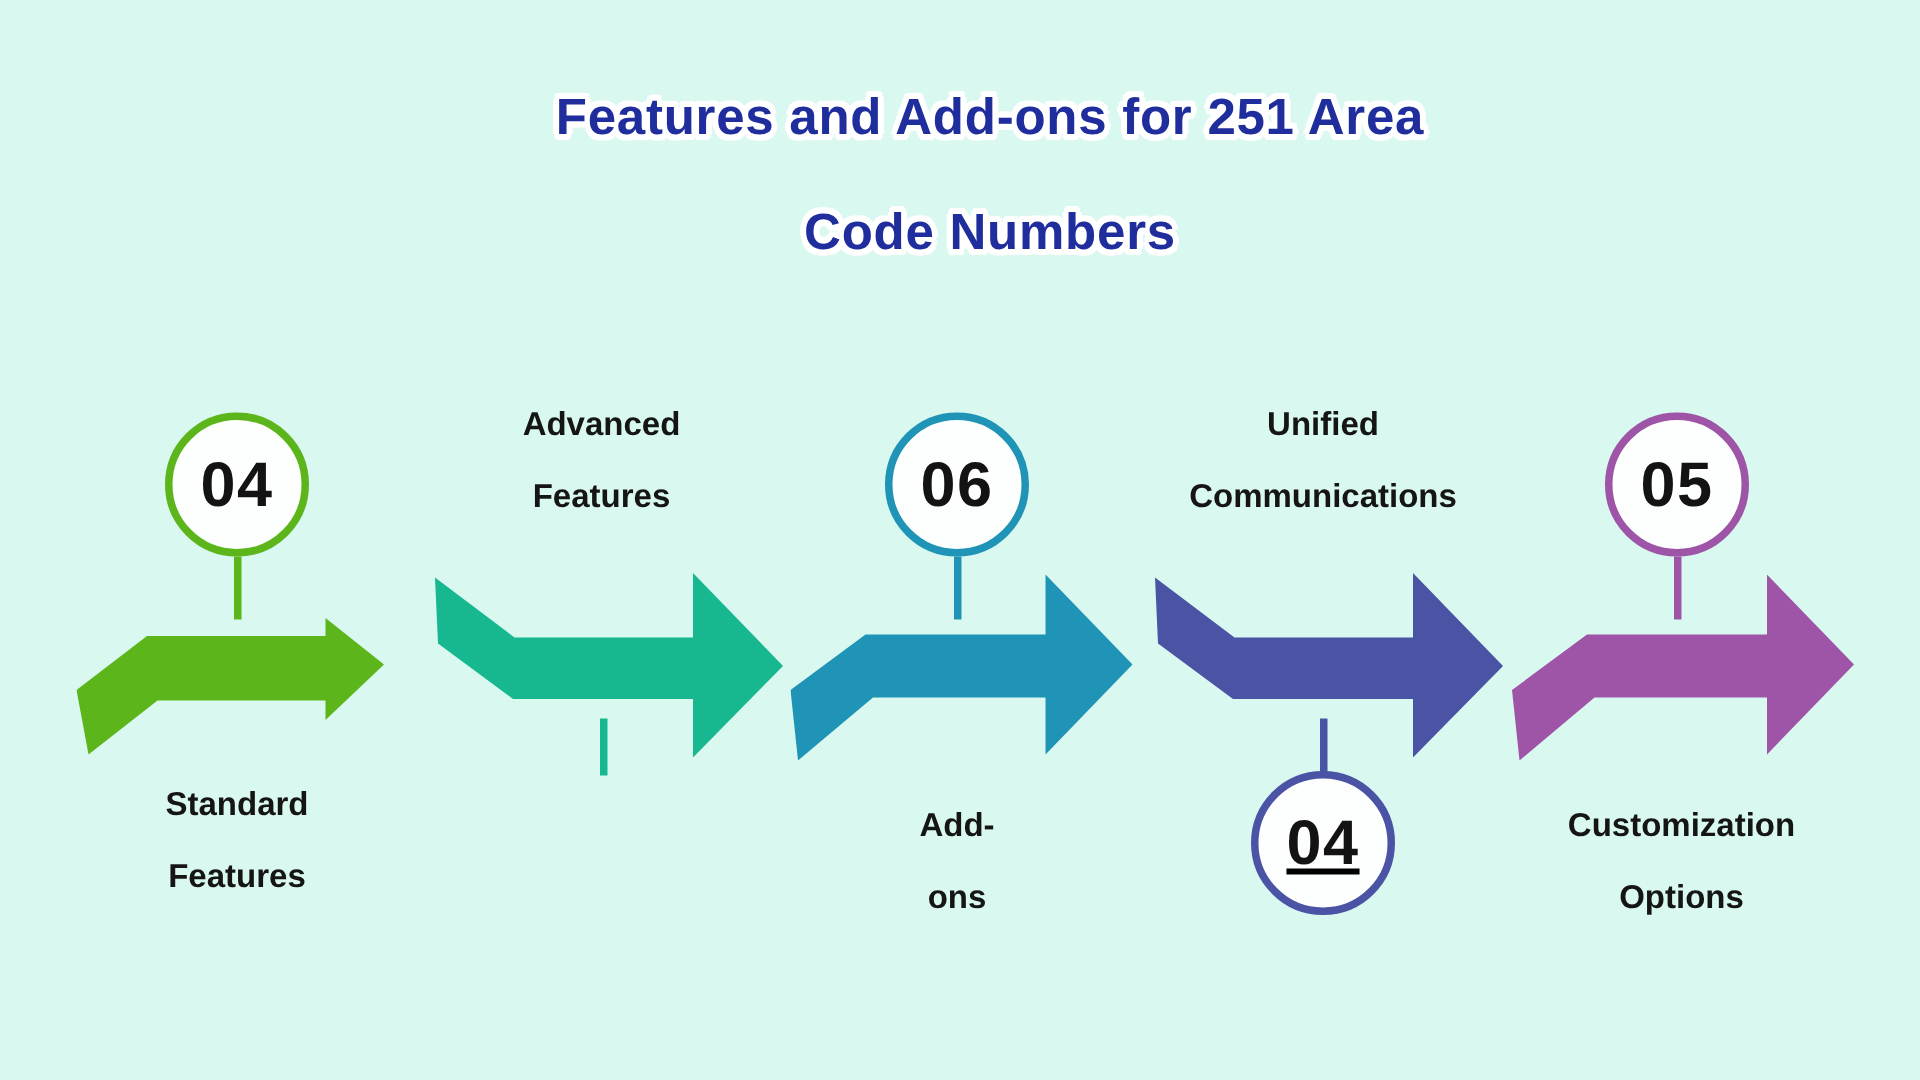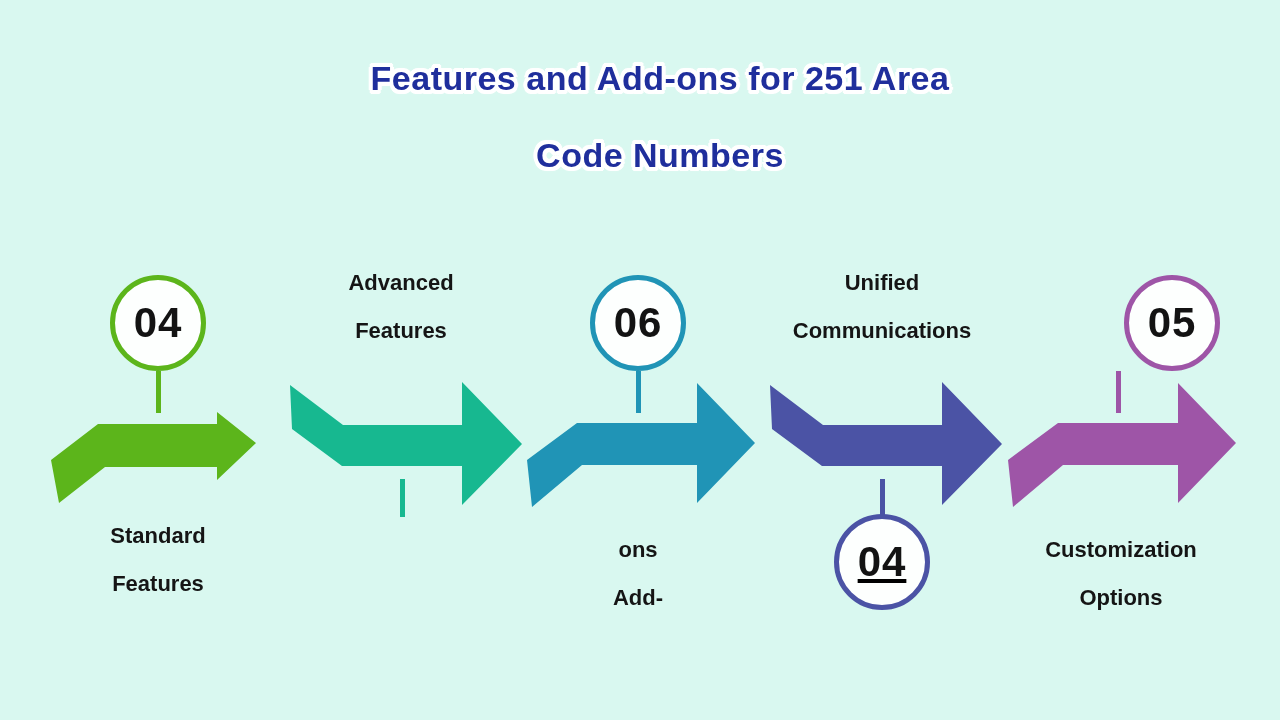--- a/index.html
+++ b/index.html
@@ -90,41 +90,41 @@
   </div>
 
   <svg class="arrow" style="left:527px;top:383px" width="229" height="124" viewBox="0 0 229 124">
     <polygon points="0,77 50,40 170,40 170,0 228,60 170,120 170,82 55,82 5,124" fill="#2094b6"></polygon>
   </svg>
   <div class="stem" style="left: 636px; top: 371px; height: 42px; background-color: rgb(32, 148, 182);"></div>
   <div class="circle" style="left: 590px; top: 275px; border-color: rgb(32, 148, 182);">
     <span class="num">06</span>
   </div>
   <div class="label" style="left:488px;top:526px;width:300px">
+    <div>Add-</div>
     <div>ons</div>
-    <div>Add-</div>
   </div>
 
   <svg class="arrow" style="left:770px;top:382px" width="232" height="123" viewBox="0 0 232 123">
     <polygon points="0,3 53,43 172,43 172,0 232,62 172,123 172,84 52,84 2,47" fill="#4b53a5"></polygon>
   </svg>
   <div class="stem" style="left: 880px; top: 479px; height: 38px; background-color: rgb(75, 83, 165);"></div>
   <div class="circle" style="left: 834px; top: 514px; border-color: rgb(75, 83, 165); text-decoration: underline;">
     <span class="num">04</span>
   </div>
   <div class="label" style="left:702px;top:259px;width:360px">
     <div>Unified</div>
     <div>Communications</div>
   </div>
 
   <svg class="arrow" style="left:1008px;top:383px" width="229" height="124" viewBox="0 0 229 124">
     <polygon points="0,77 50,40 170,40 170,0 228,60 170,120 170,82 55,82 5,124" fill="#9e55a7"></polygon>
   </svg>
   <div class="stem" style="left: 1116px; top: 371px; height: 42px; background-color: rgb(158, 85, 167);"></div>
-  <div class="circle" style="left: 1124px; top: 275px; border-color: rgb(158, 85, 167); text-align: center;">
+  <div class="circle" style="left: 1070px; top: 275px; border-color: rgb(158, 85, 167); text-align: center;">
     <span class="num">05</span>
   </div>
   <div class="label" style="left:951px;top:526px;width:340px">
     <div>Customization</div>
     <div>Options</div>
   </div>
 
 </div>
 
 </body></html>

